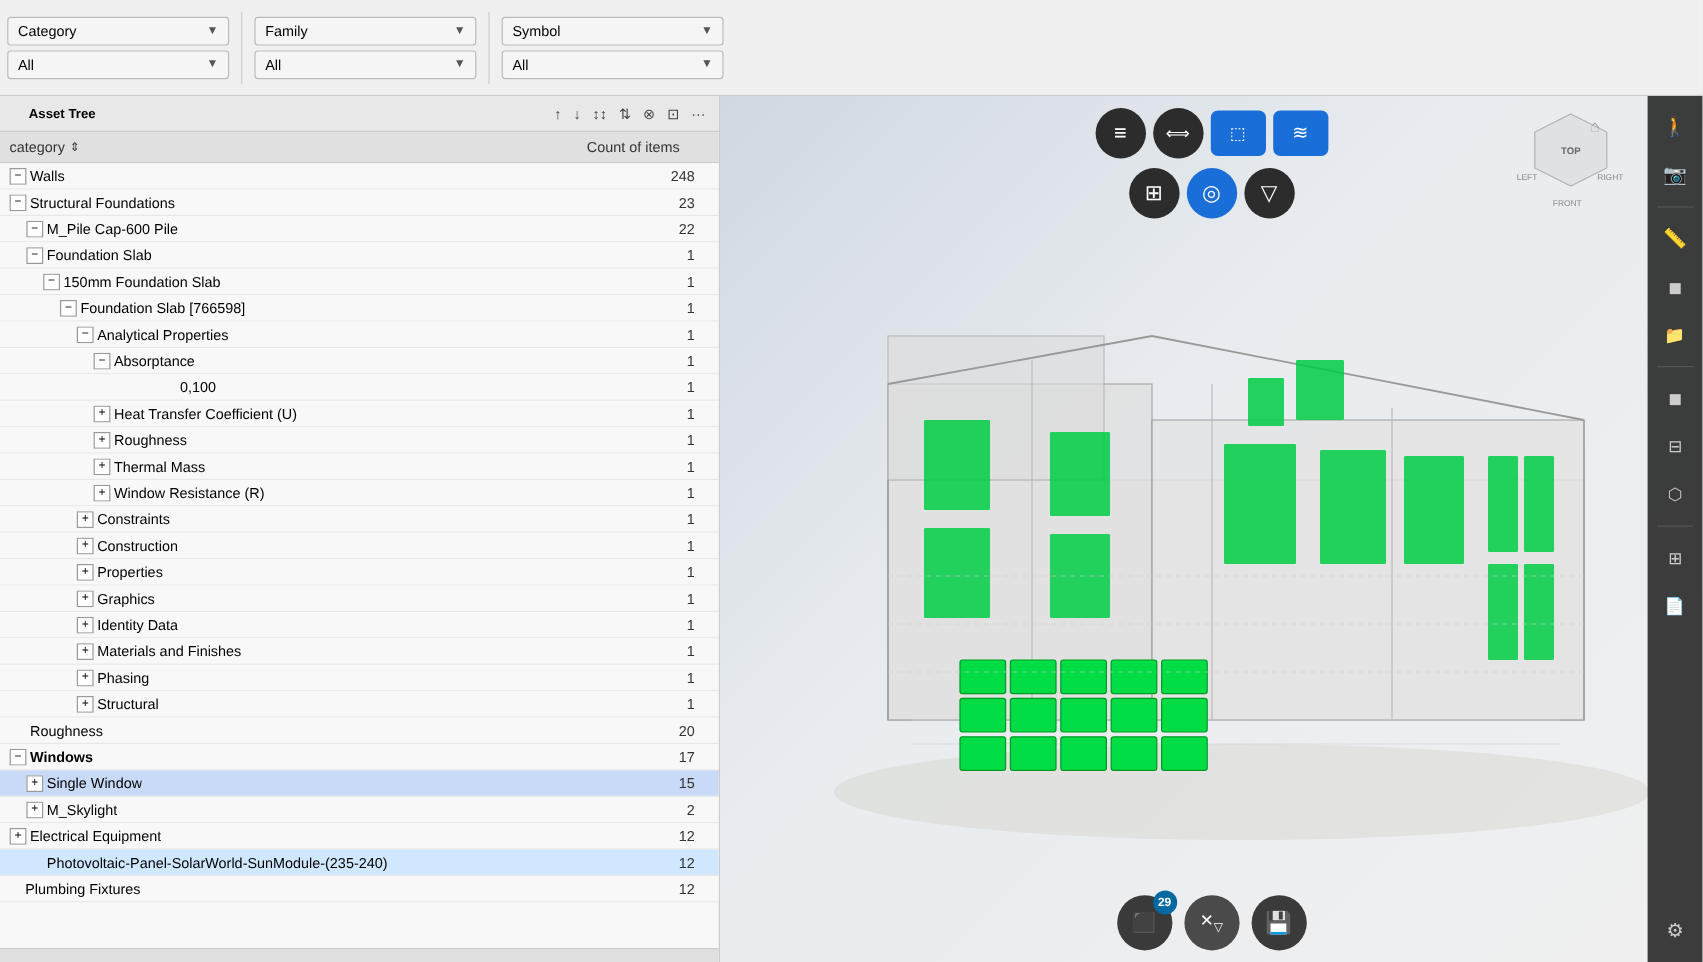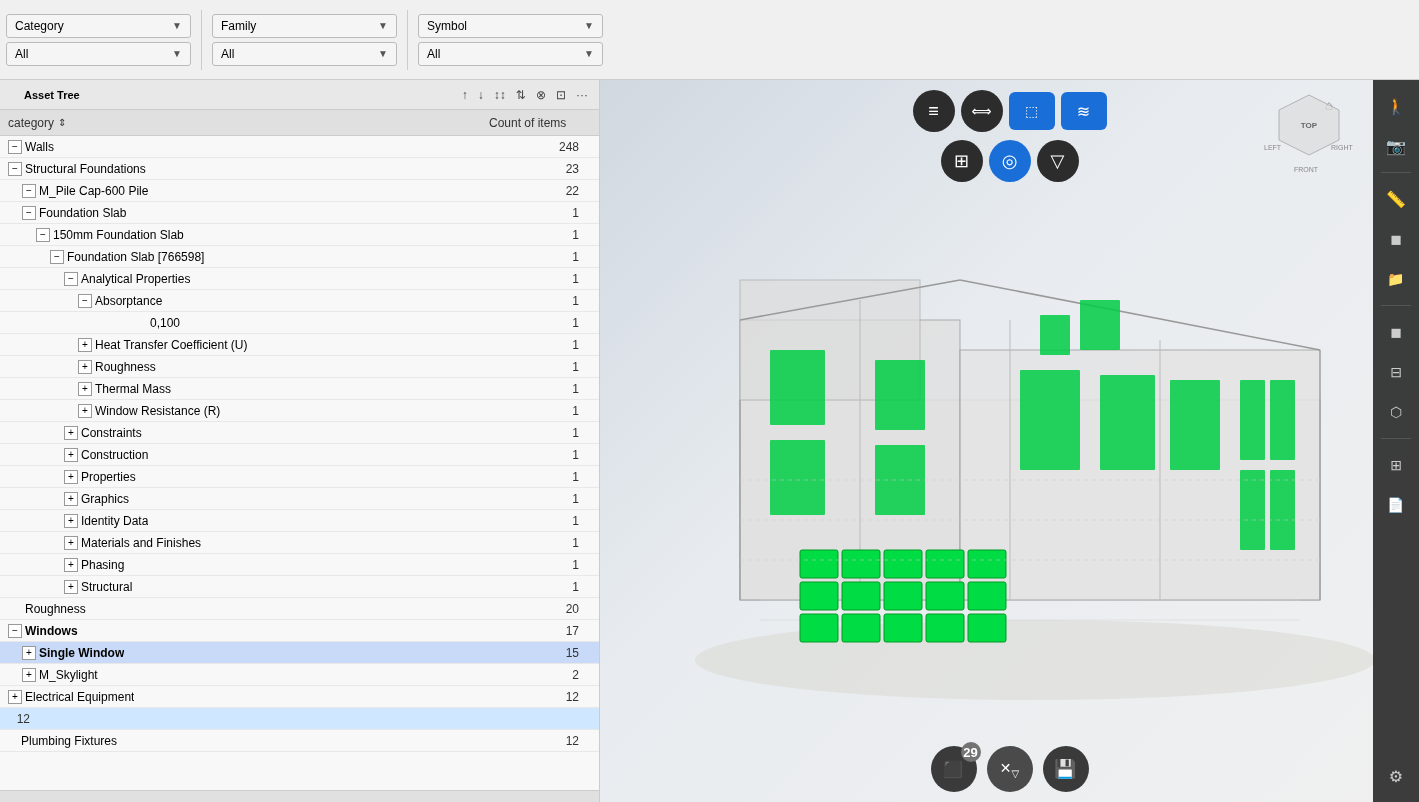--- a/index.html
+++ b/index.html
@@ -269,26 +269,26 @@
       align-items: center;
       justify-content: center;
       color: white;
       font-size: 18px;
       position: relative;
     }
     .badge {
       position: absolute;
       top: -4px;
       right: -4px;
-      background: #737373;
+      background: #0369a1;
       color: white;
       border-radius: 50%;
       width: 20px;
       height: 20px;
-      font-size: 13px;
+      font-size: 10px;
       display: flex;
       align-items: center;
       justify-content: center;
       font-weight: bold;
     }
 
     
     .h-scrollbar {
       height: 12px;
       background: #e0e0e0;
@@ -518,39 +518,43 @@
         <div class="tree-row">
           <div class="tree-row-indent" style="padding-left: 8px;">
             <span class="tree-expand-btn">−</span>
             <span class="tree-label" style="font-weight: bold;">Windows</span>
           </div>
           <div class="tree-count">17</div>
         </div>
         <div class="tree-row selected">
           <div class="tree-row-indent" style="padding-left: 22px;">
             <span class="tree-expand-btn">+</span>
-            <span class="tree-label" style="font-weight: bold;">Single Window</span>
+            <span class="tree-label" style="font-weight: normal;">Single Window</span>
           </div>
           <div class="tree-count">15</div>
         </div>
         <div class="tree-row">
           <div class="tree-row-indent" style="padding-left: 22px;">
             <span class="tree-expand-btn">+</span>
             <span class="tree-label">M_Skylight</span>
           </div>
           <div class="tree-count">2</div>
         </div>
         <div class="tree-row">
           <div class="tree-row-indent" style="padding-left: 8px;">
             <span class="tree-expand-btn">+</span>
             <span class="tree-label">Electrical Equipment</span>
           </div>
           <div class="tree-count">12</div>
         </div>
         <div class="tree-row highlighted">
+          <div class="tree-row-indent" style="padding-left: 22px;">
+            <span style="width: 17px; display: inline-block;"></span>
+            <span class="tree-label">Photovoltaic-Panel-SolarWorld-SunModule-(235-240)</span>
+          </div>
           <div class="tree-count">12</div>
         </div>
         <div class="tree-row">
           <div class="tree-row-indent" style="padding-left: 4px;">
             <span style="width: 17px; display: inline-block;"></span>
             <span class="tree-label">Plumbing Fixtures</span>
           </div>
           <div class="tree-count">12</div>
         </div>
       </div>

